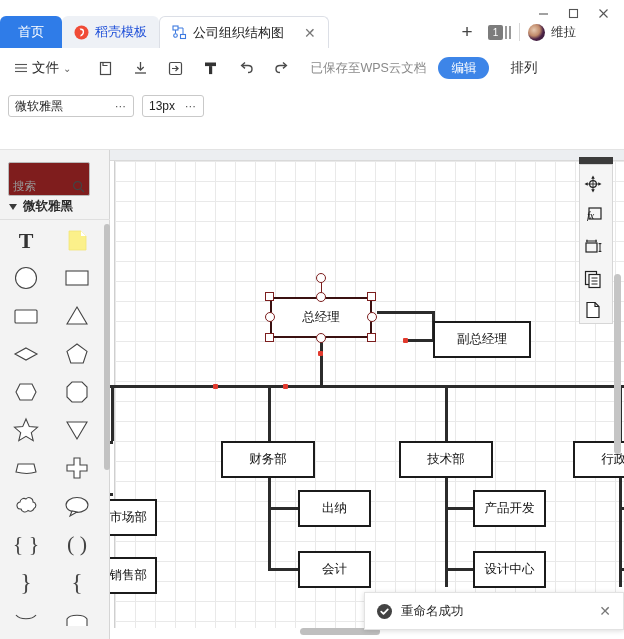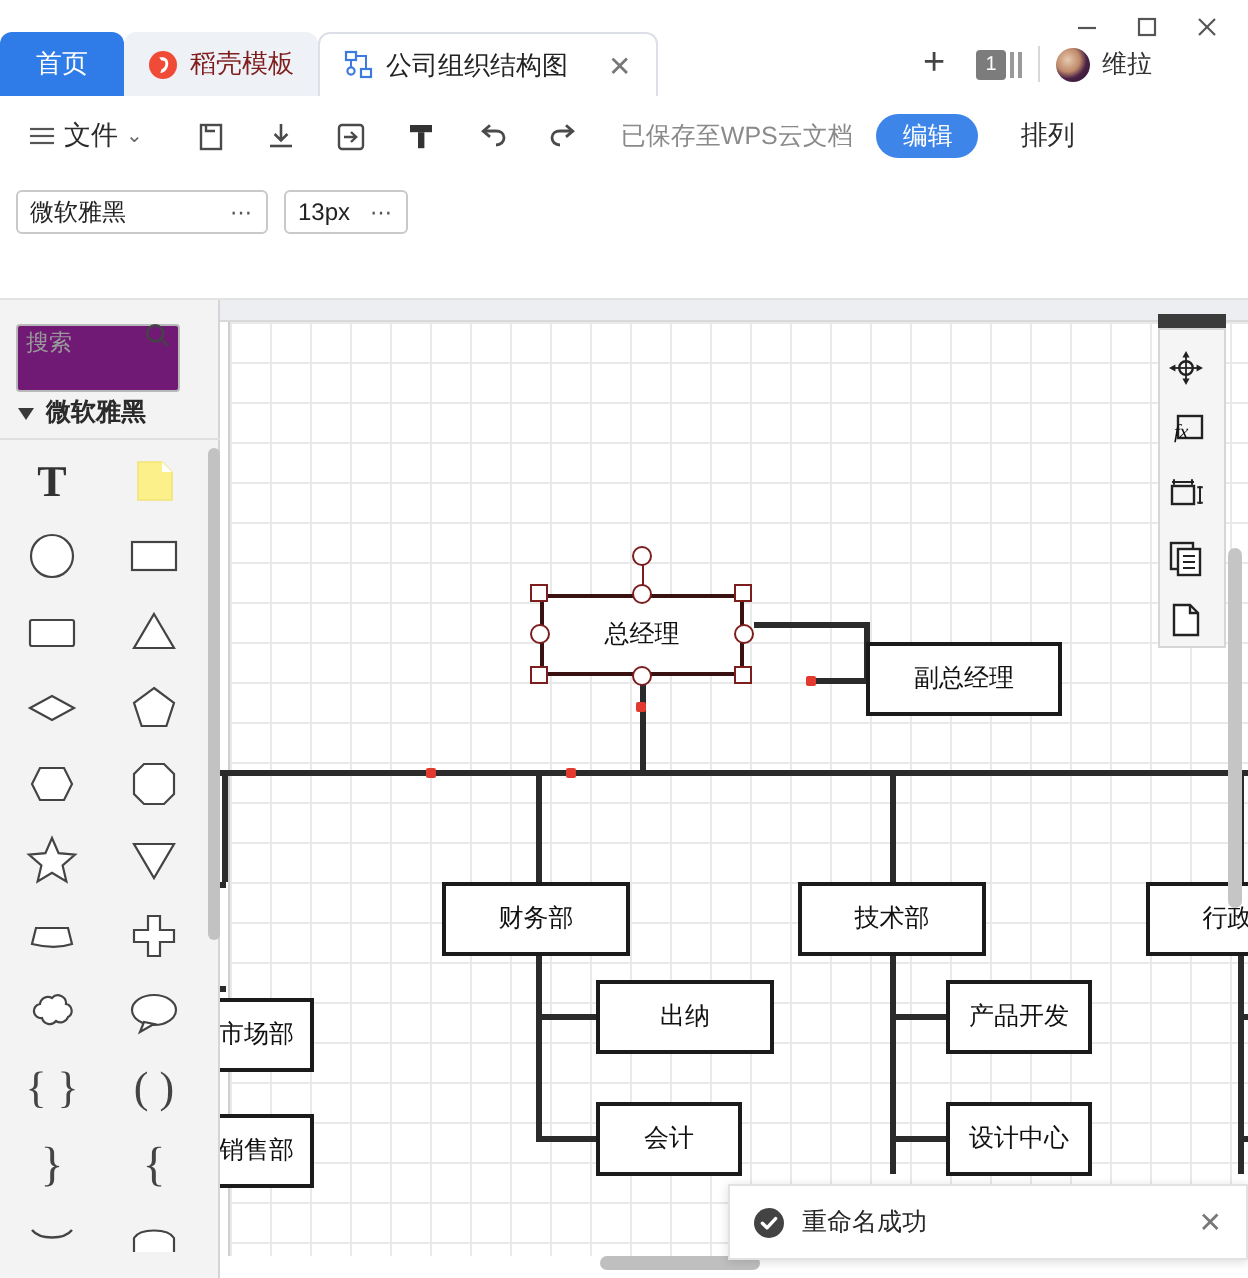--- a/index.html
+++ b/index.html
@@ -29,21 +29,21 @@
   .win-btn svg { display:block; }
 
   .tabstrip { position:absolute; left:0; top:16px; height:32px; display:flex; align-items:flex-end; }
   .tab {
     height:32px; display:flex; align-items:center; gap:6px;
     padding:0 12px; font-size:13px; position:relative;
     border-top-left-radius:6px; border-top-right-radius:6px;
     white-space:nowrap;
   }
   .tab.home { background:#2f7ce8; color:#fff; font-weight:normal; padding:0 18px; }
-  .tab.inactive { background:#eef1f6; color:#7f1d1d; }
+  .tab.inactive { background:#eef1f6; color:#1d4ed8; }
   .tab.active { background:#fff; color:#222; border:1px solid #dcdfe6; border-bottom:none; }
   .tab .tab-close { margin-left:14px; color:#777; font-size:14px; line-height:1; }
   .tab-ico { width:15px; height:15px; display:inline-block; flex:none; }
 
   .tabs-right { position:absolute; top:18px; display:flex; align-items:center; gap:0px; }
   .newtab { width:30px; height:28px; display:flex; align-items:center; justify-content:center; color:#444; font-size:19px; }
   .pagecount {
     margin-left:6px; display:flex; align-items:center; gap:1px;
   }
   .pagecount .pg {
@@ -117,22 +117,22 @@
     display:flex; flex-direction:column; align-items:center; justify-content:center; gap:2px;}
   .spin span { font-size:6px; line-height:5px; color:#555; }
 
   
   .leftpanel {
     position:absolute; left:0; top:150px; width:110px; height:489px;
     background:#f3f3f3; border-right:1px solid #d5d5d5;
   }
   .searchwrap {
     position:absolute; left:8px; top:12px; width:82px; height:21px;
-    border:1px solid #b9b9b9; background:#701a75; border-radius:2px;
-    display:flex; align-items:flex-end; padding:16px 4px;
+    border:1px solid #b9b9b9; background:#7f1d1d; border-radius:2px;
+    display:flex; align-items:flex-start; padding:16px 4px;
   }
   .searchwrap .ph { font-size:11.5px; color:#999; }
   .searchwrap .sic { margin-left:auto; }
   .cat-head {
     position:absolute; left:0; top:44px; width:110px; height:26px;
     display:flex; align-items:center; gap:6px; padding-left:9px;
     border-bottom:1px solid #dfdfdf;
   }
   .cat-head .caret { width:0;height:0;border-left:4.5px solid transparent;border-right:4.5px solid transparent;border-top:6px solid #3a3a3a; }
   .cat-head .nm { font-size:12.5px; color:#2a2a2a; font-weight:bold; }
@@ -684,21 +684,21 @@
       </div>
 
       <div class="node" style="left:-52px; top:338px; width:94px; height:37px; justify-content:flex-end; padding-right:8px;">
         <span>市场部</span>
       </div>
 
       <div class="node" style="left:-52px; top:396px; width:94px; height:37px; justify-content:flex-end; padding-right:8px;">
         <span>销售部</span>
       </div>
 
-      <div class="node" style="left:183px; top:329px; width:89px; height:37px;">
+      <div class="node" style="left:183px; top:329px; width:73px; height:37px;">
         <span>出纳</span>
       </div>
 
       <div class="node" style="left:183px; top:390px; width:73px; height:37px;">
         <span>会计</span>
       </div>
 
       <div class="node" style="left:358px; top:329px; width:73px; height:37px;align-items:center;">
         <span>产品开发</span>
       </div>

